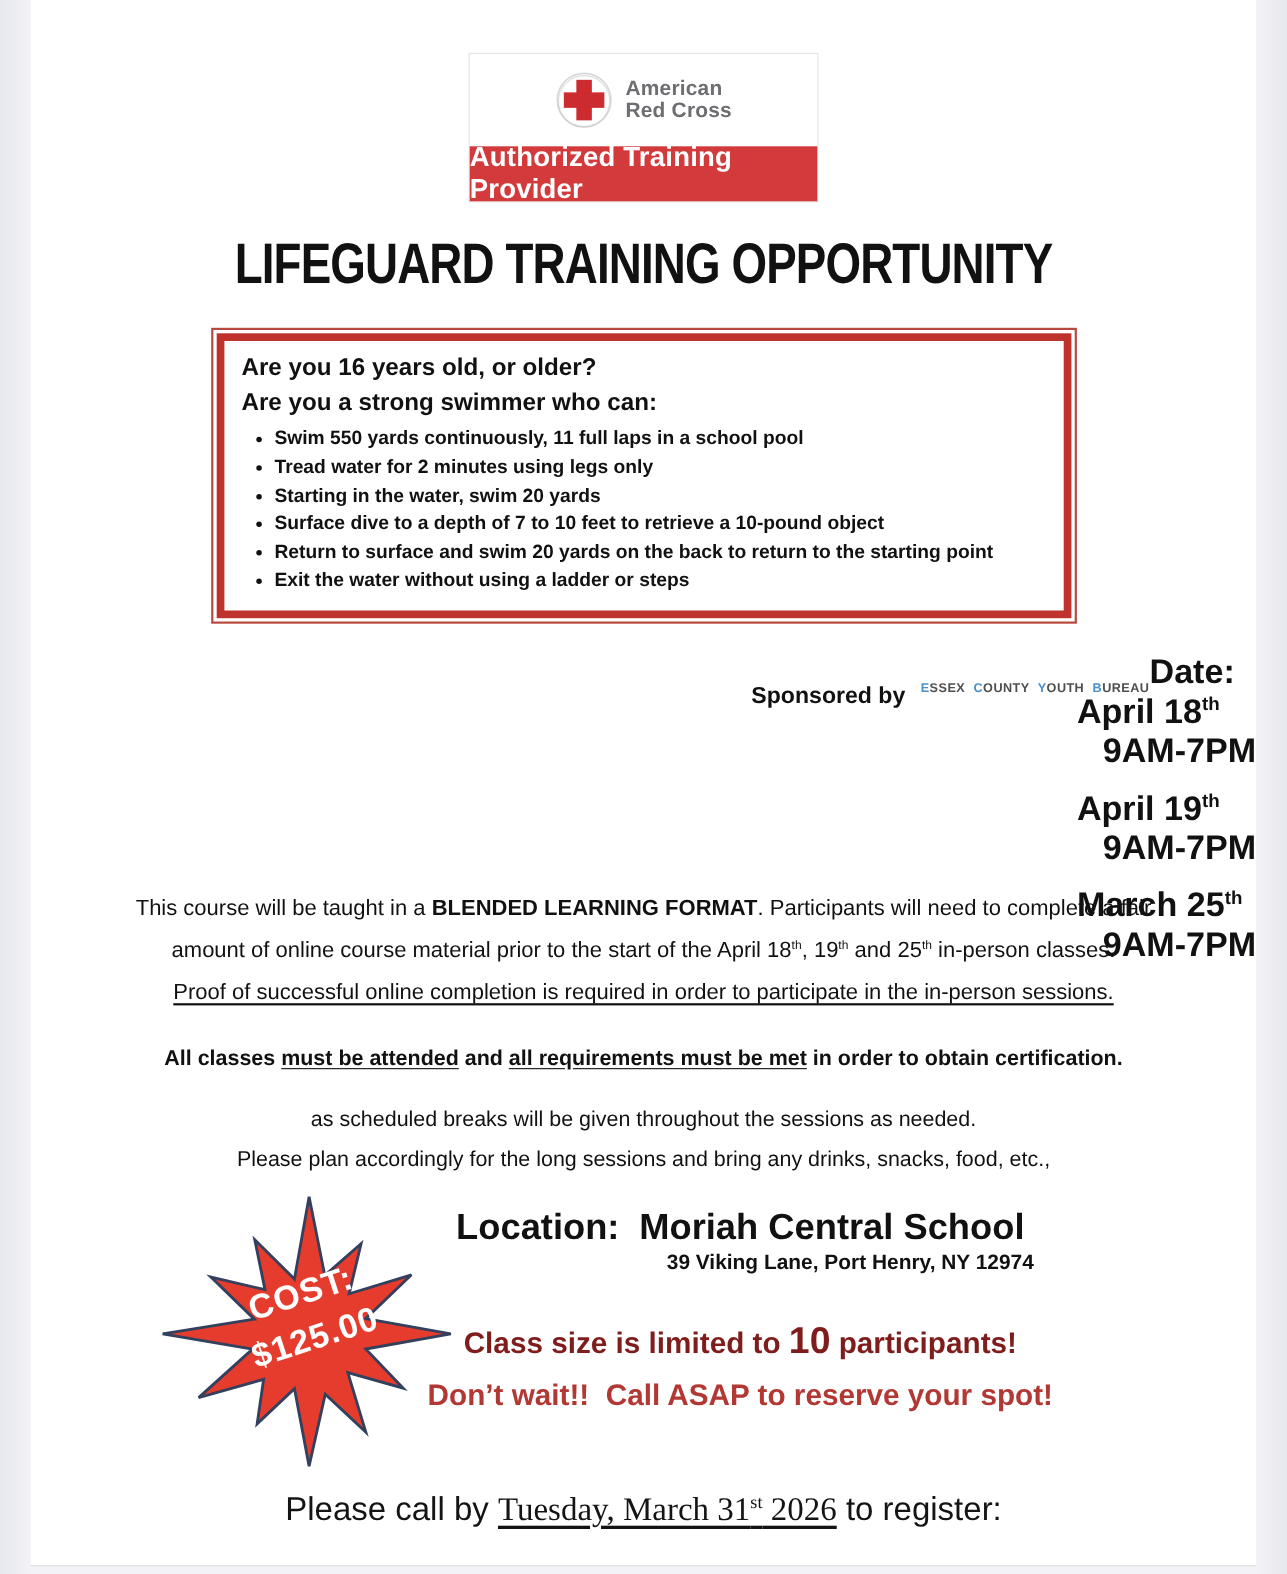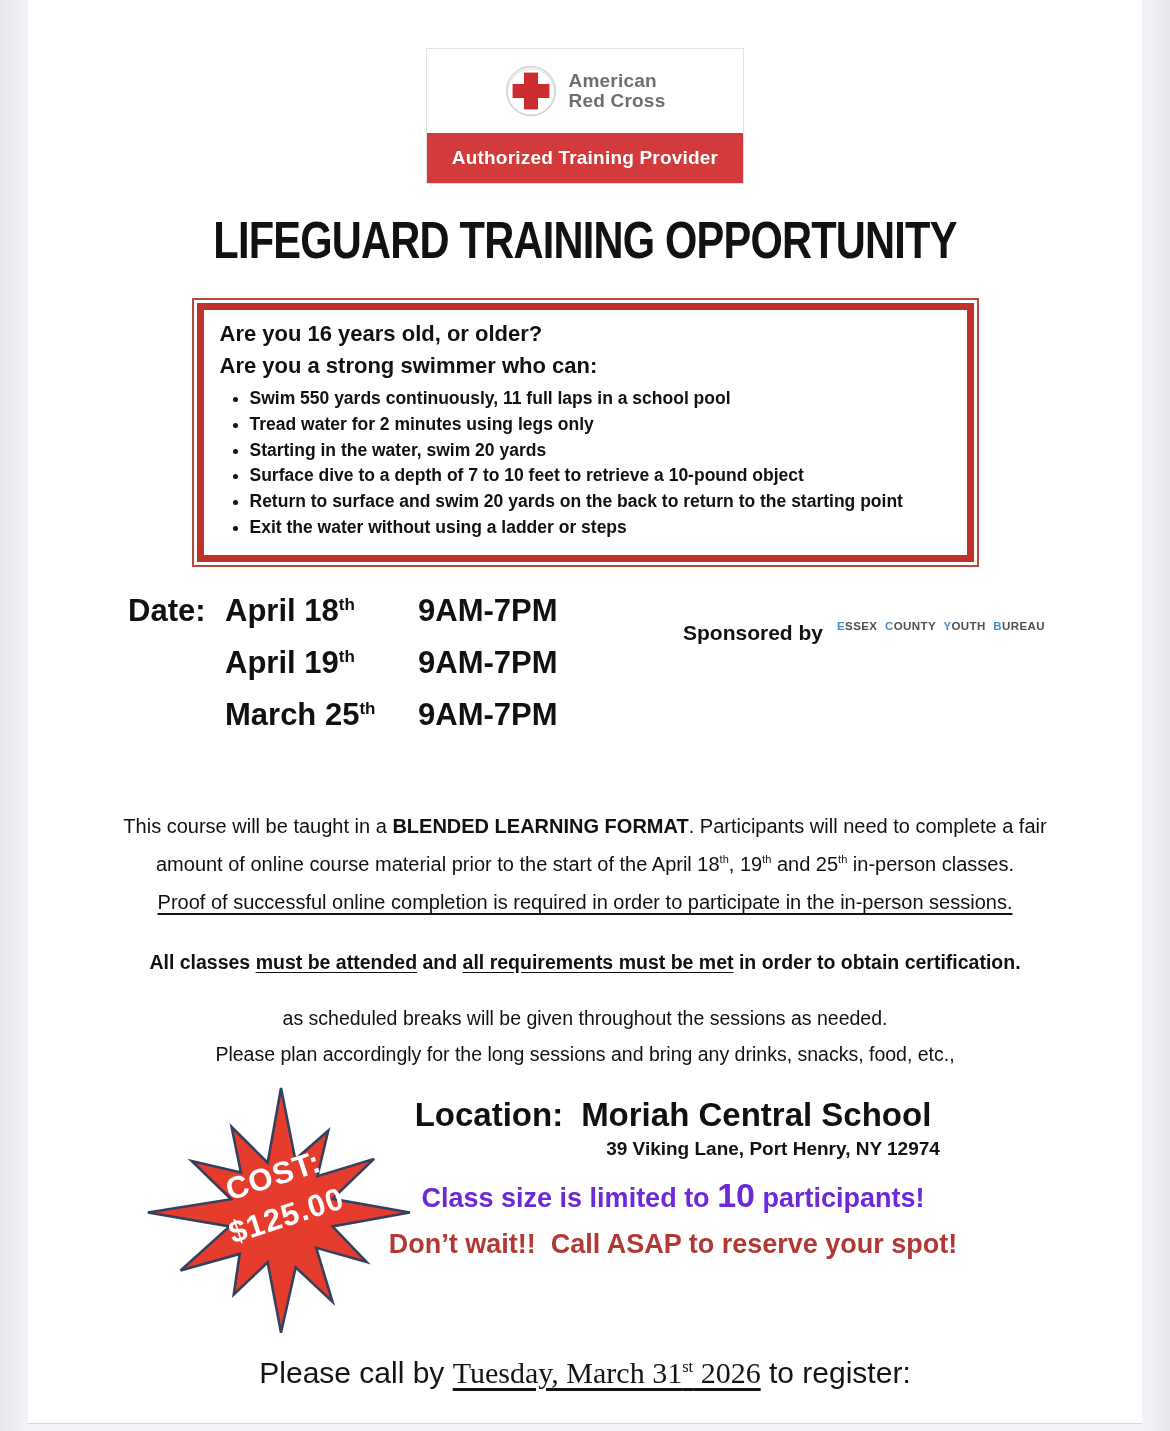--- a/index.html
+++ b/index.html
@@ -34,21 +34,21 @@
     justify-content: center;
     gap: 12px;
   }
   .arc-cross-icon { width: 52px; height: 52px; flex: 0 0 auto; }
   .arc-name { font-weight: bold; font-size: 19px; line-height: 1.05; color: #6d6e71; letter-spacing: 0.2px; }
   .arc-band {
     height: 50px;
     background: #d23a3c;
     color: #ffffff;
     font-weight: bold;
-    font-size: 19px;
+    font-size: 25px;
     display: flex;
     align-items: center;
     justify-content: center;
     letter-spacing: 0.2px;
   }
 
   
   .headline {
     margin-top: 26px;
     text-align: center;
@@ -72,21 +72,21 @@
     border: 7px solid #bf332c;
     padding: 8px 14px 14px 16px;
   }
   .qual-q { font-size: 22px; font-weight: bold; line-height: 1.45; color: #111; }
   .qual-list { margin: 4px 0 0 0; padding-left: 30px; }
   .qual-list li { font-size: 17.5px; font-weight: bold; line-height: 1.48; color: #111; }
 
   
   .sched-section { position: relative; margin-top: 26px; height: 190px; }
   .sched-table { margin-left: 100px; }
-  .sched-row { display: flex; align-items: flex-end; margin-bottom: 16px; font-weight: bold; font-size: 31px; color: #111; }
+  .sched-row { display: flex; align-items: flex-end; margin-bottom: 16px; font-weight: bold; font-size: 31px; color: #111; flex-direction: column; }
   .sched-label { width: 97px; }
   .sched-date { width: 163px; }
   .sched-time { padding-left: 30px; }
   .sched-row sup, .para sup, .register-line sup { font-size: 55%; vertical-align: super; line-height: 0; }
 
   .sponsor { position: absolute; left: 655px; top: 12px; display: flex; align-items: center; }
   .sponsor-label { font-size: 21px; font-weight: bold; margin-top: 16px; color: #111; }
   .ecyb { margin-left: 14px; text-align: center; }
   .ecyb-letters {
     font-family: "Liberation Serif", serif;
@@ -120,21 +120,21 @@
   .star-text {
     position: absolute; left: 60px; top: 72px; width: 200px;
     transform: rotate(-18deg);
     color: #ffffff; font-weight: bold; font-size: 31px; text-align: center; line-height: 1.35;
     letter-spacing: 1px;
   }
   .loc-col { position: absolute; left: 330px; top: 14px; width: 630px; text-align: center; }
   .loc-head { font-size: 33px; font-weight: bold; color: #111; }
   .loc-label { margin-right: 18px; }
   .loc-addr { font-size: 19px; font-weight: bold; color: #111; margin-top: 4px; padding-left: 200px; }
-  .cta-size { margin-top: 16px; font-size: 27px; font-weight: bold; color: #6d28d9; }
+  .cta-size { margin-top: 40px; font-size: 27px; font-weight: bold; color: #7f1d1d; }
   .cta-size .big-num { font-size: 34px; }
   .cta-wait { margin-top: 14px; font-size: 27px; font-weight: bold; color: #b23834; }
 
   
   .register { text-align: center; margin-top: 14px; color: #141414; }
   .register-line { font-size: 30px; line-height: 1.0; }
   .register .u-group { text-decoration: underline; text-underline-offset: 5px; font-family: Liberation Serif, serif; }
 </style>
 </head>
 <body>

